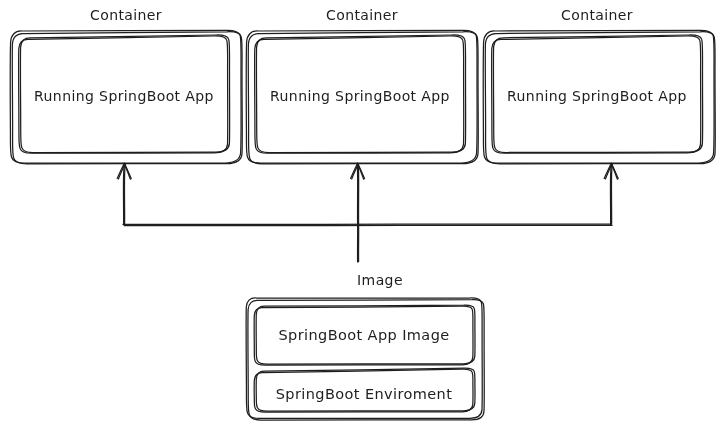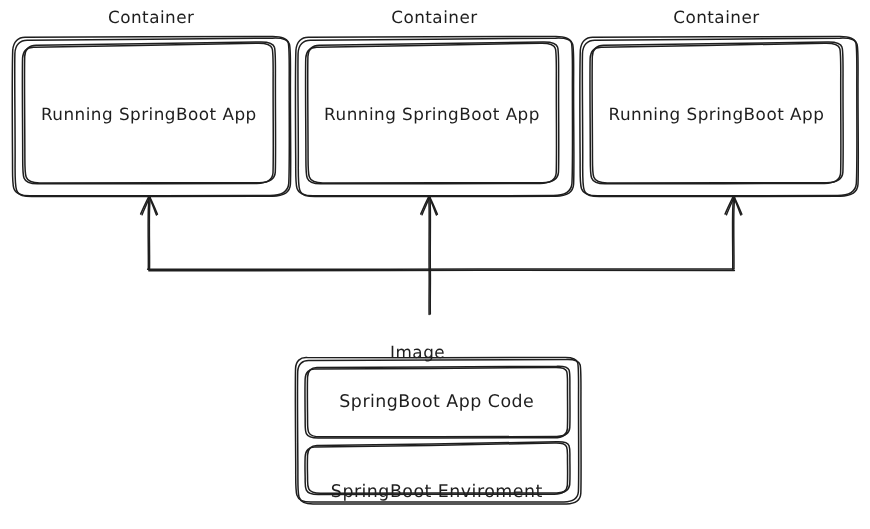--- a/index.html
+++ b/index.html
@@ -206,17 +206,17 @@
 
   <div class="lbl lbl-title" style="left:126px; top:15px;">Container</div>
   <div class="lbl lbl-box" style="left:124px; top:96px;">Running SpringBoot App</div>
 
   <div class="lbl lbl-title" style="left:362px; top:15px;">Container</div>
   <div class="lbl lbl-box" style="left:360px; top:96px;">Running SpringBoot App</div>
 
   <div class="lbl lbl-title" style="left:597px; top:15px;">Container</div>
   <div class="lbl lbl-box" style="left:597px; top:96px;">Running SpringBoot App</div>
 
-  <div class="lbl lbl-title" style="left:348px; top:280px;margin-top:14px;">Image</div>
-  <div class="lbl lbl-inner" style="left:364px; top:335px;">SpringBoot App Code</div>
-  <div class="lbl lbl-inner" style="left:364px; top:410px;">SpringBoot Enviroment</div>
+  <div class="lbl lbl-title" style="left:380px; top:280px;">Image</div>
+  <div class="lbl lbl-inner" style="left:364px; top:335px;">SpringBoot App Image</div>
+  <div class="lbl lbl-inner" style="left:364px; top:394px;">SpringBoot Enviroment</div>
 
 </div>
 
 </body></html>

